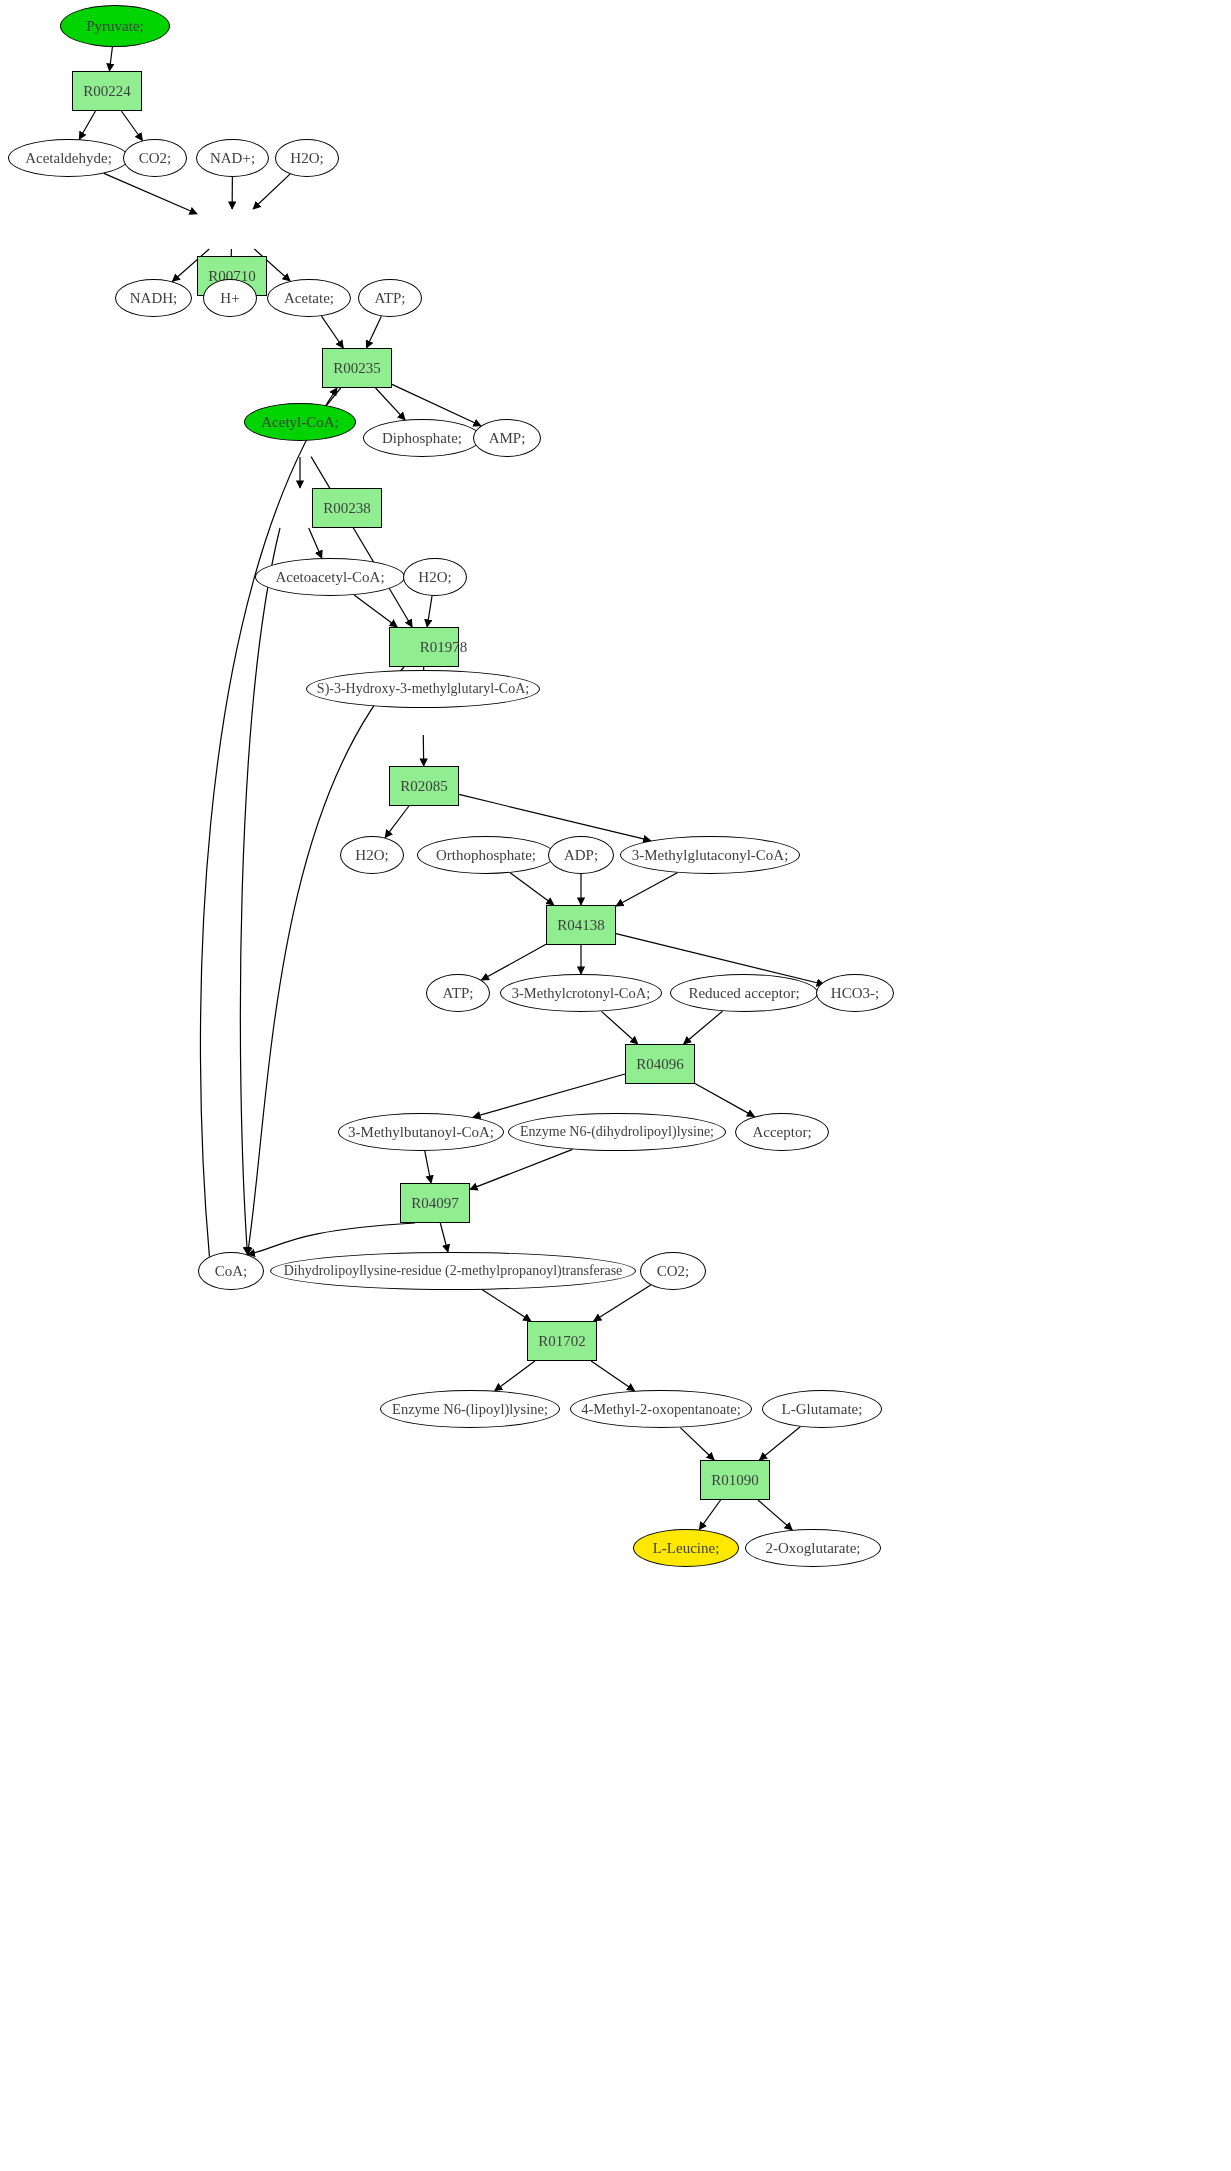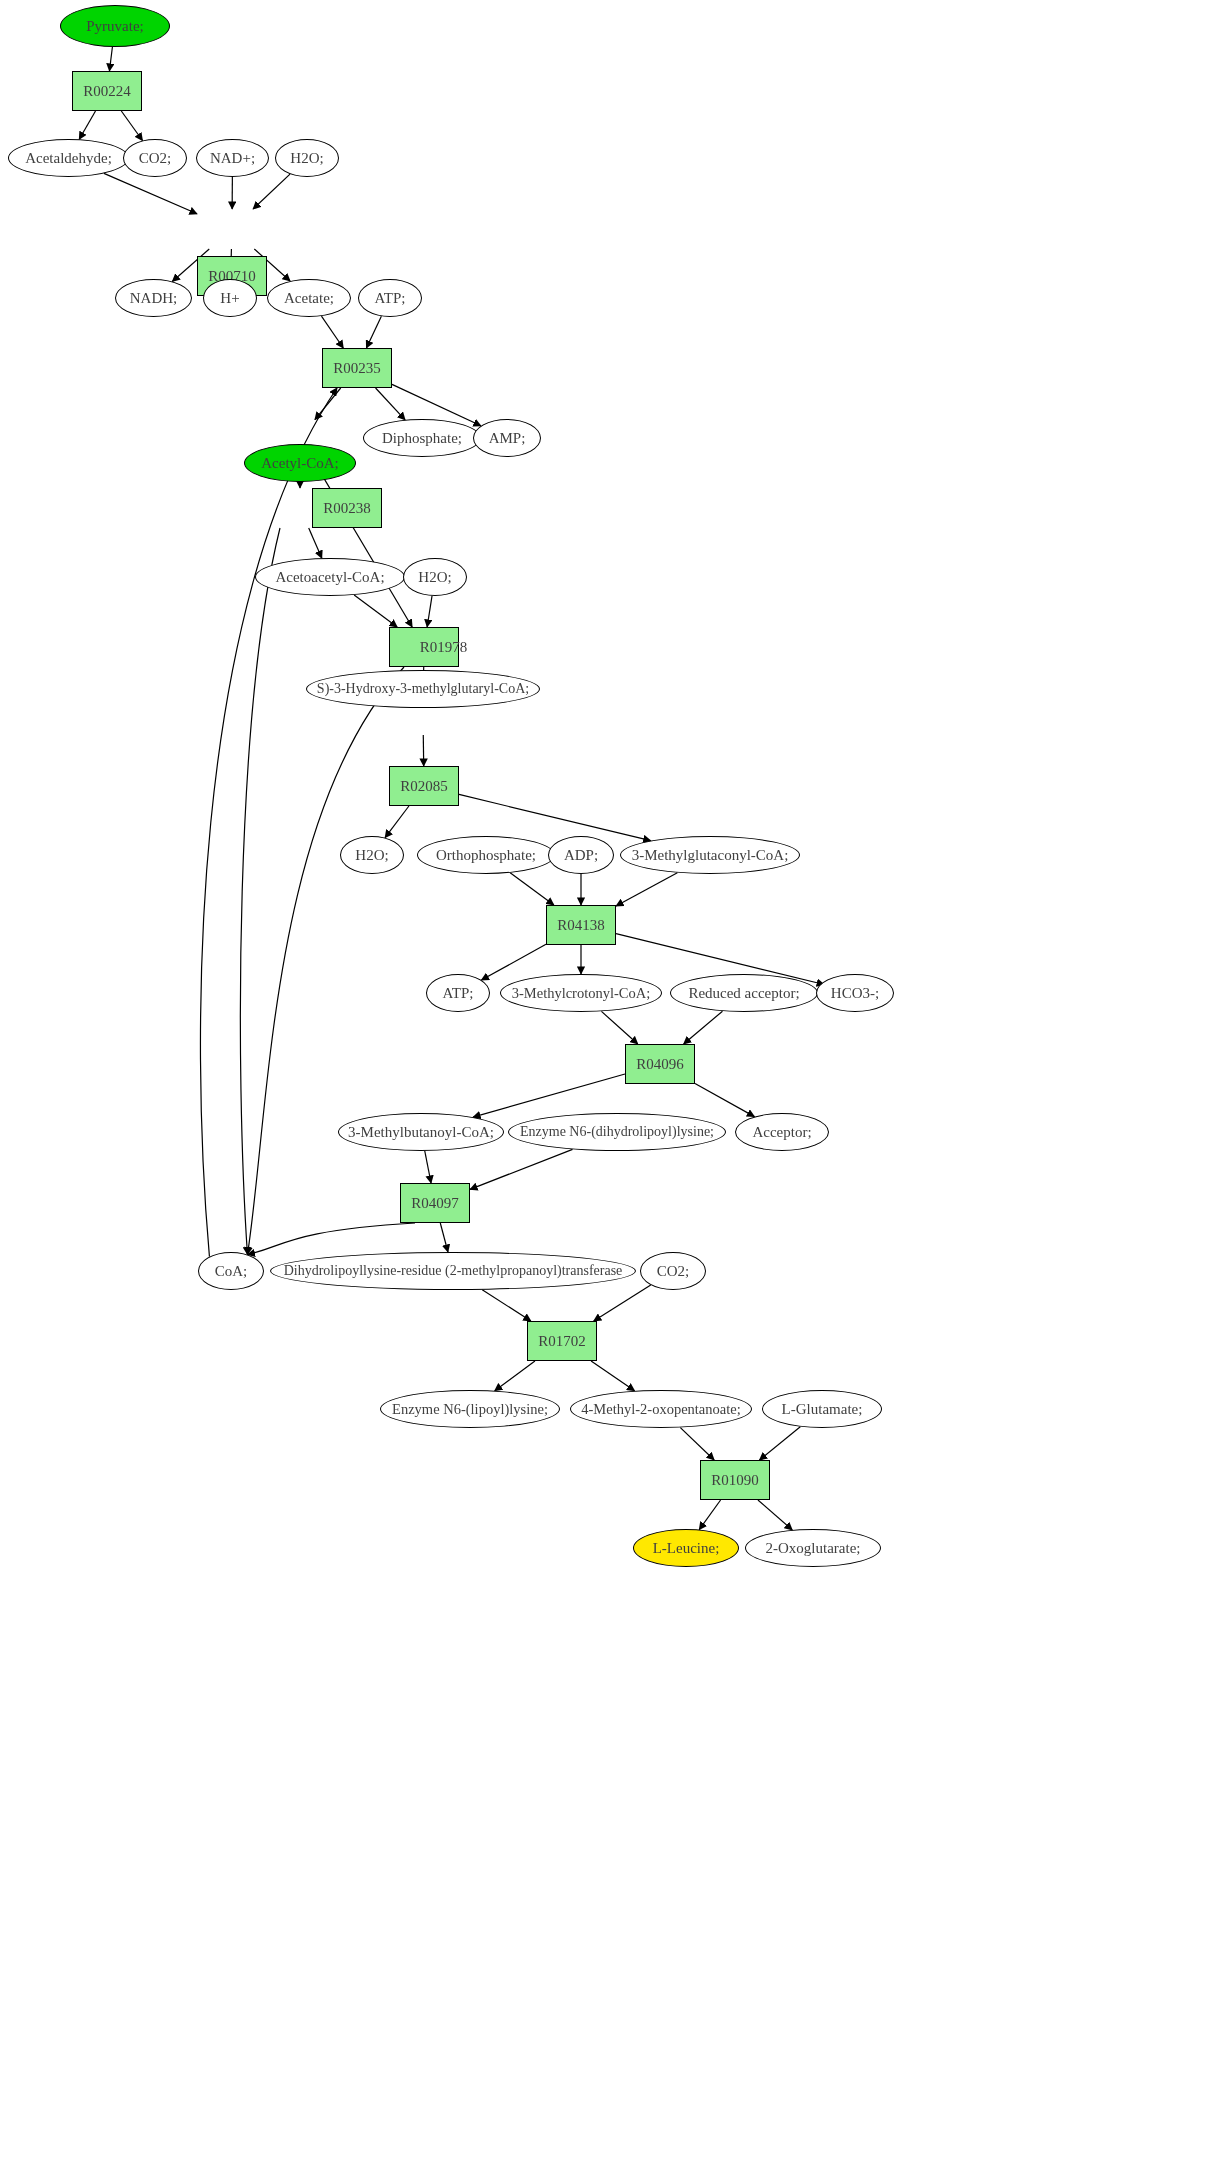--- a/index.html
+++ b/index.html
@@ -149,21 +149,21 @@
       </div>
       <div class="node node-ellipse" style="left: 267px; top: 279px; width: 84px; height: 38px;">
         <span class="node-label">Acetate;</span>
       </div>
       <div class="node node-ellipse" style="left: 358px; top: 279px; width: 64px; height: 38px;">
         <span class="node-label">ATP;</span>
       </div>
       <div class="node node-box" style="left: 322px; top: 348px; width: 70px; height: 40px;">
         <span class="node-label">R00235</span>
       </div>
-      <div class="node node-ellipse highlight-green" style="left: 244px; top: 444px; width: 112px; height: 38px;">
+      <div class="node node-ellipse highlight-green" style="left: 244px; top: 403px; width: 112px; height: 38px;">
         <span class="node-label">Acetyl-CoA;</span>
       </div>
       <div class="node node-ellipse" style="left: 363px; top: 419px; width: 118px; height: 38px;">
         <span class="node-label">Diphosphate;</span>
       </div>
       <div class="node node-ellipse" style="left: 473px; top: 419px; width: 68px; height: 38px;">
         <span class="node-label">AMP;</span>
       </div>
       <div class="node node-box" style="left: 265px; top: 488px; width: 70px; height: 40px; margin-left: 47px;">
         <span class="node-label">R00238</span>

